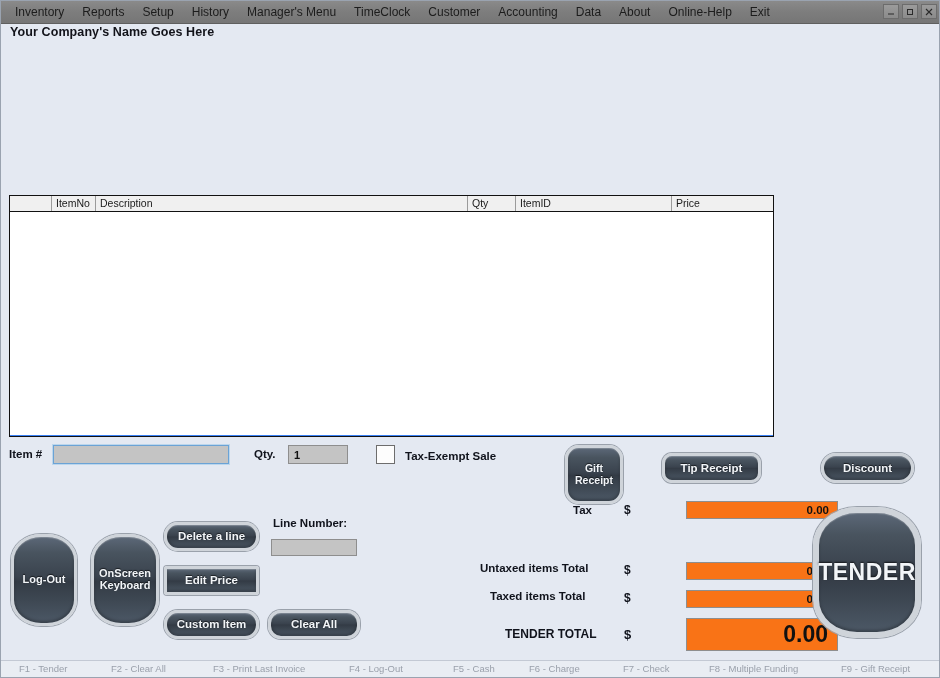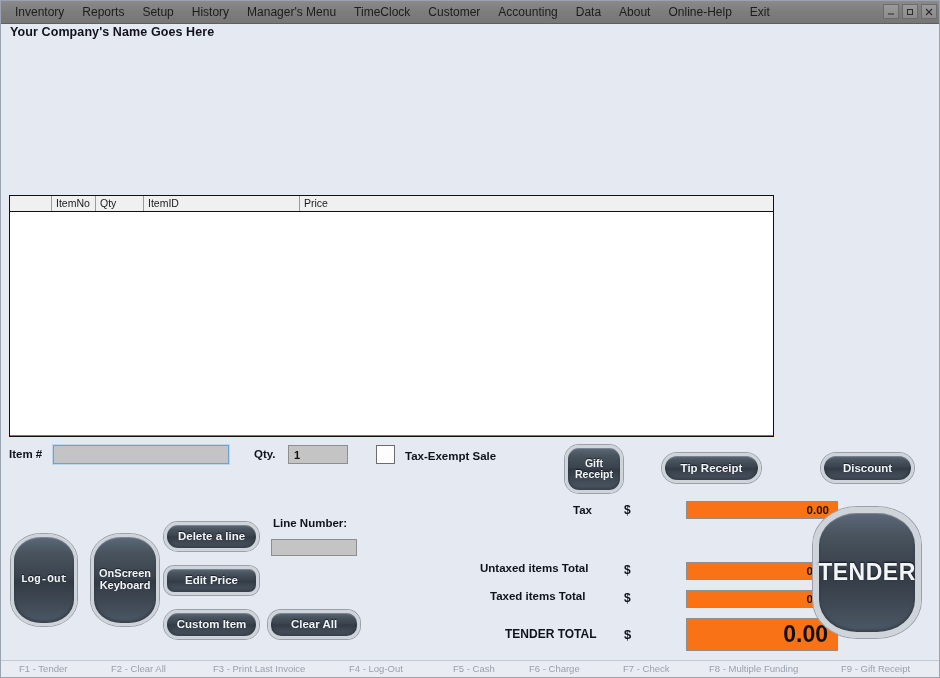--- a/index.html
+++ b/index.html
@@ -222,41 +222,40 @@
     font-size: 11.5px;
     line-height: 1.08;
     cursor: pointer;
     user-select: none;
   }
 
   #btn-logout {
     left: 10px; top: 533px; width: 66px; height: 92px;
     border-radius: 30px / 26px;
     font-size: 11px;
-    font-family: Liberation Mono, monospace;
   }
   #btn-onscreen {
     left: 90px; top: 533px; width: 68px; height: 92px;
     border-radius: 30px / 26px;
     font-size: 11px;
   }
   #btn-delete-line { left: 163px; top: 521px; width: 95px; height: 29px; border-radius: 14px; }
-  #btn-edit-price  { left: 163px; top: 565px; width: 95px; height: 29px; border-radius: 10px; }
+  #btn-edit-price  { left: 163px; top: 565px; width: 95px; height: 29px; border-radius: 3px; }
   #btn-custom-item { left: 163px; top: 609px; width: 95px; height: 29px; border-radius: 14px; }
   #btn-clear       { left: 267px; top: 565px; width: 92px; height: 29px; border-radius: 14px; }
   #btn-clear-all   { left: 267px; top: 609px; width: 92px; height: 29px; border-radius: 13px; }
 
   #btn-gift-receipt {
-    left: 564px; top: 444px; width: 58px; height: 48px;
+    left: 564px; top: 444px; width: 58px; height: 59px;
     border-radius: 14px;
     font-size: 10.5px;
   }
   #btn-tip-receipt {
     left: 661px; top: 452px; width: 99px; height: 30px;
-    border-radius: 15px;
+    border-radius: 10px;
     font-size: 11.5px;
   }
   #btn-discount {
     left: 820px; top: 452px; width: 93px; height: 30px;
     border-radius: 15px;
     font-size: 11.5px;
   }
   #btn-tender {
     left: 812px; top: 506px; width: 108px; height: 131px;
     border-radius: 44px / 38px;
@@ -321,20 +320,21 @@
       </div>
     </div>
   </div>
 
   <div id="company-name">Your Company's Name Goes Here</div>
 
   <div id="grid">
     <div id="grid-head">
         <div class="gh" style="width: 42px;"></div>
         <div class="gh" style="width: 44px;">ItemNo</div>
+        <div class="gh" style="width: 372px;">Description</div>
         <div class="gh" style="width: 48px;">Qty</div>
         <div class="gh" style="width: 156px;">ItemID</div>
         <div class="gh last" style="width: 101px;">Price</div>
       </div>
     <div id="grid-body"></div>
   </div>
 
   <div class="lbl" style="left:8px; top:447px;">Item #</div>
   <div class="gfield" id="item-input"></div>
 

